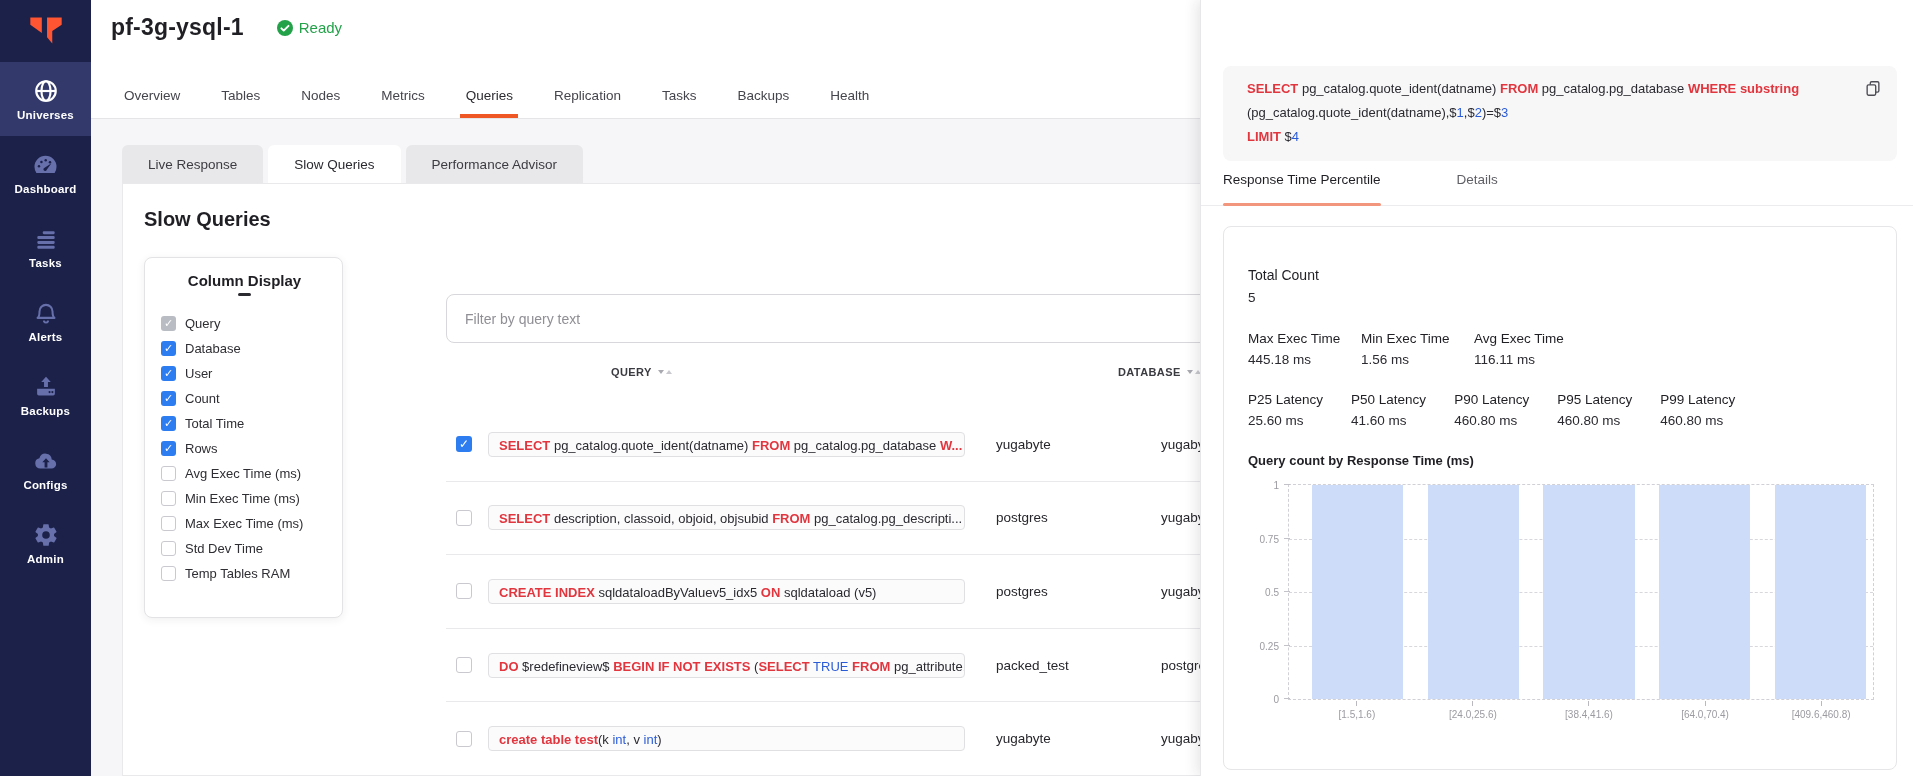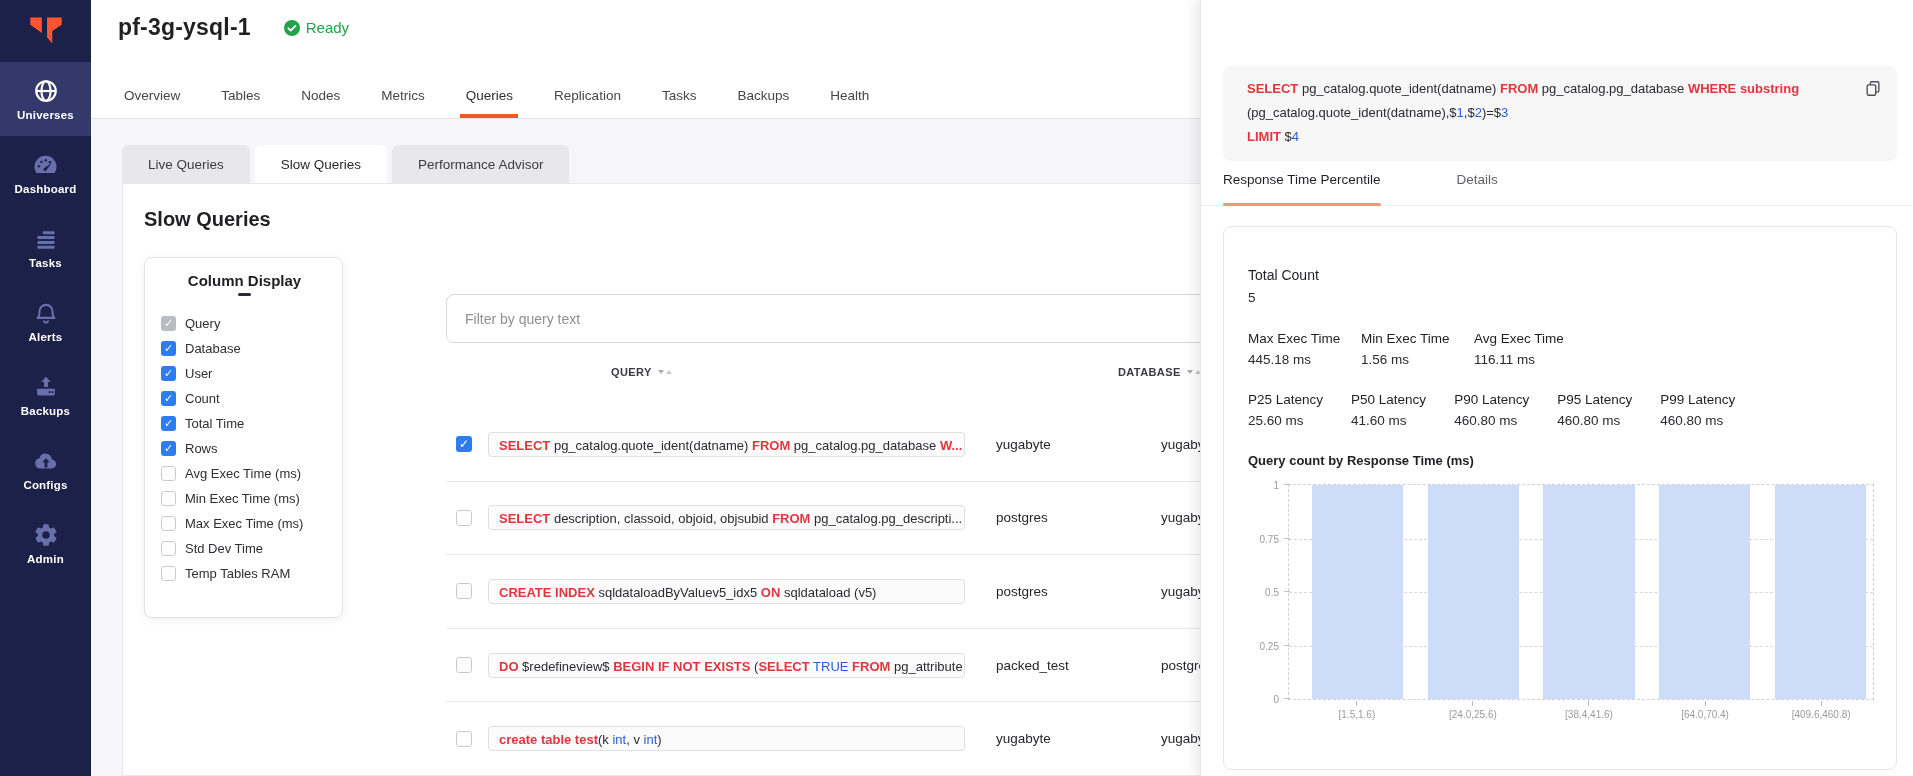--- a/index.html
+++ b/index.html
@@ -11,21 +11,21 @@
   
   #sidebar{position:absolute;left:0;top:0;width:91px;height:776px;background:var(--navy);z-index:30;}
   #sidebar .logo{height:62px;display:flex;align-items:center;justify-content:center;cursor:pointer;}
   .nav-item{height:74px;display:flex;flex-direction:column;align-items:center;justify-content:center;gap:5px;cursor:pointer;}
   .nav-item.active{background:var(--navy-active);}
   .nav-icon{color:var(--icon-muted);display:flex;}
   .nav-item.active .nav-icon{color:#ffffff;}
   .nav-label{color:#ffffff;font-size:11.5px;font-weight:bold;letter-spacing:.2px;}
   
   #topbar{position:absolute;left:91px;top:0;width:1822px;height:118px;background:#fff;border-bottom:1px solid #e5e5e8;z-index:5;}
-  #topbar .title-row{display:flex;align-items:center;gap:24px;padding:14px 0 0 27px;}
+  #topbar .title-row{display:flex;align-items:center;gap:24px;padding:14px 0 0 20px;}
   #topbar h1{margin:0;font-size:23px;font-weight:bold;color:#1f1f24;letter-spacing:.2px;}
   .ready{display:flex;align-items:flex-end;gap:6px;color:var(--green);font-weight:normal;font-size:15px;margin-left:9px;}
   #main-tabs{position:absolute;left:33px;bottom:0;display:flex;gap:41px;}
   .mtab{font-size:13.5px;color:#45454d;padding-bottom:15px;position:relative;cursor:pointer;}
   .mtab.active{color:#2c2c31;}
   .mtab.active .mtab-underline{position:absolute;left:50%;transform:translateX(-50%);bottom:0;width:58px;height:4px;background:var(--orange);}
   
   #content-bg{position:absolute;left:91px;top:119px;width:1822px;height:657px;background:#f6f6f8;z-index:1;}
   
   #subtabs{position:absolute;left:122px;top:145px;display:flex;gap:5px;z-index:4;}
@@ -208,21 +208,21 @@
         <div class="mtab"><span>Replication</span></div>
         <div class="mtab"><span>Tasks</span></div>
         <div class="mtab"><span>Backups</span></div>
         <div class="mtab"><span>Health</span></div>
       </nav>
   </header>
 
   <div id="content-bg"></div>
 
   <div id="subtabs">
-      <div class="stab">Live Queries</div>
+      <div class="stab">Live Response</div>
       <div class="stab active">Slow Queries</div>
       <div class="stab">Performance Advisor</div>
     </div>
 
   <section id="slow-card">
     <h2 id="slow-heading">Slow Queries</h2>
 
     <div id="col-display">
       <div class="cd-head">
         <span class="cd-title">Column Display</span>

